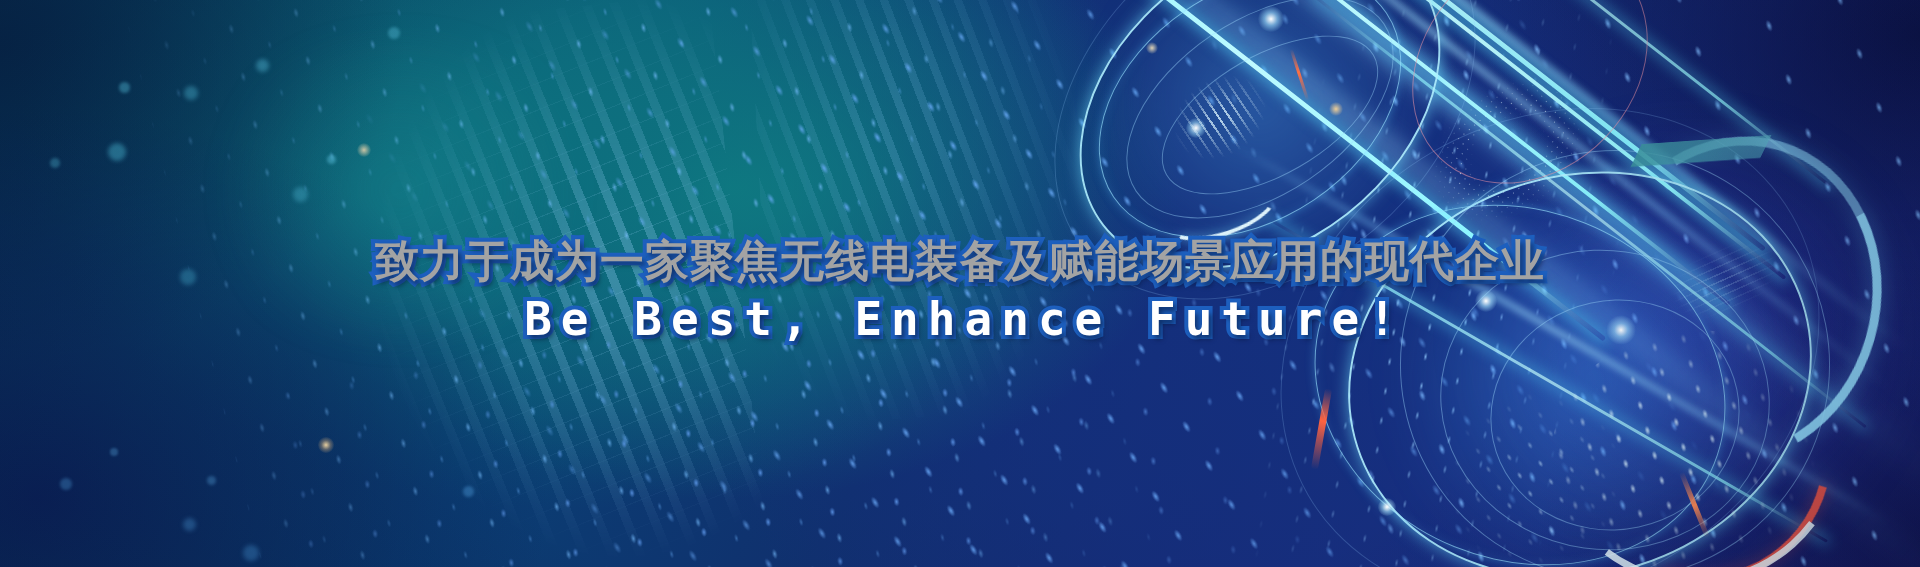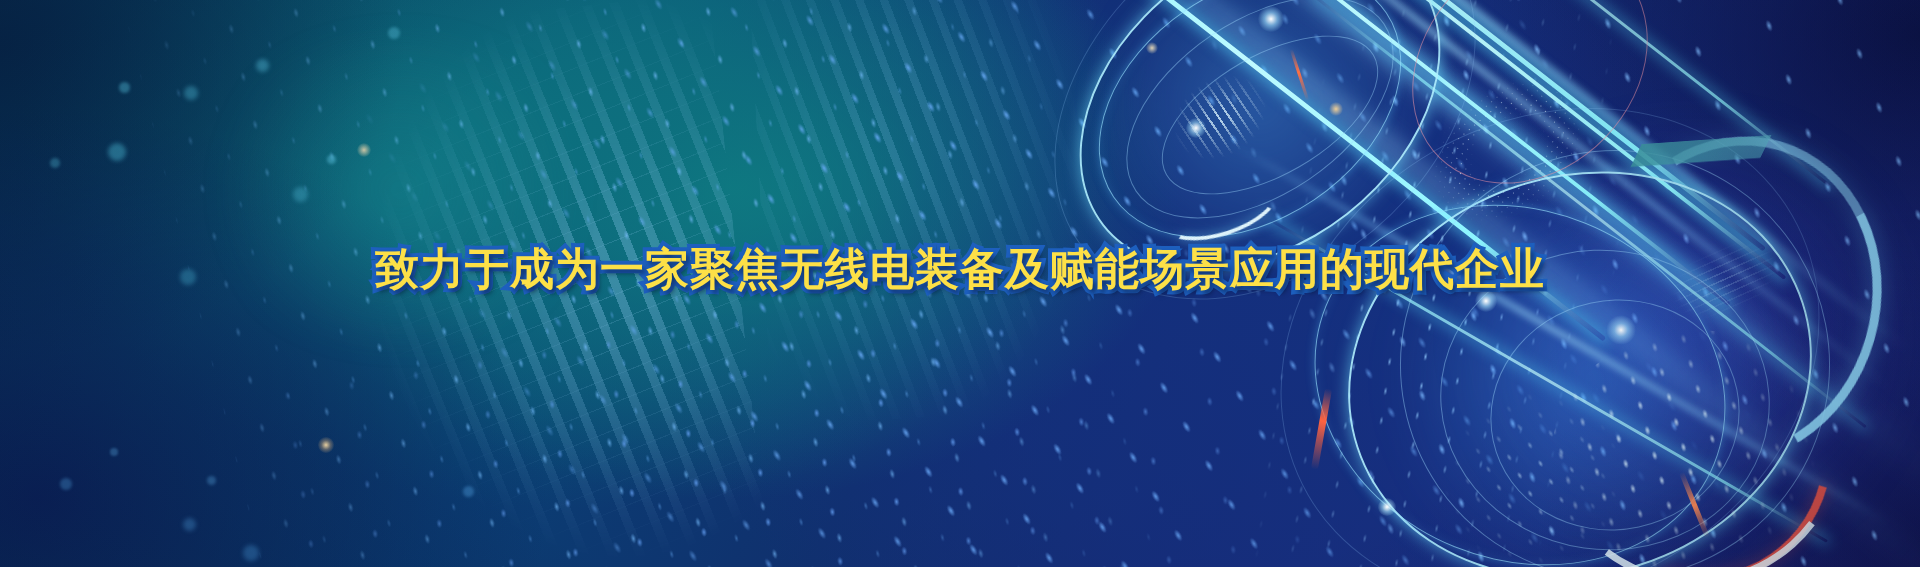--- a/index.html
+++ b/index.html
@@ -163,26 +163,26 @@
     text-align:center;
     z-index:40;
     user-select:none;
   }
   .line-cn{
     font-family:"DejaVu Serif","Liberation Serif",serif;
     font-weight:700;
     font-size:44px;
     line-height:1.12;
     letter-spacing:1px;
-    color:#fde047;
+    color:#a3a3a3;
     -webkit-text-stroke:8px #1d5fbe;
     paint-order: stroke fill;
     text-shadow:
        3px 4px 5px rgba(3,12,40,0.55);
-    margin:8px;
+    margin:0;
     white-space:nowrap;
   }
   .line-en{
     font-family:"DejaVu Sans Mono","Liberation Mono",monospace;
     font-weight:700;
     font-size:46px;
     line-height:1.25;
     letter-spacing:9px;
     color:#ffffff;
     -webkit-text-stroke:8px #1d5fbe;
@@ -326,15 +326,16 @@
   <div class="glow" style="left:183px;top:518px;width:13px;height:13px;background:rgba(75,155,220,.4);filter:blur(2px);"></div>
   <div class="glow" style="left:243px;top:545px;width:16px;height:16px;background:rgba(70,150,215,.4);filter:blur(2px);"></div>
   <div class="glow" style="left:207px;top:476px;width:9px;height:9px;background:rgba(85,165,225,.4);filter:blur(1.4px);"></div>
   <div class="glow" style="left:463px;top:486px;width:11px;height:11px;background:rgba(80,160,225,.4);filter:blur(1.6px);"></div>
   <div class="glow" style="left:110px;top:448px;width:8px;height:8px;background:rgba(90,170,230,.4);filter:blur(1.2px);"></div>
 
   <div class="layer bg-vignette"></div>
 
   <div class="copy">
     <div class="line-cn">致力于成为一家聚焦无线电装备及赋能场景应用的现代企业</div>
+    <div class="line-en">Be Best, Enhance Future!</div>
   </div>
 
 </div>
 
 </body></html>

